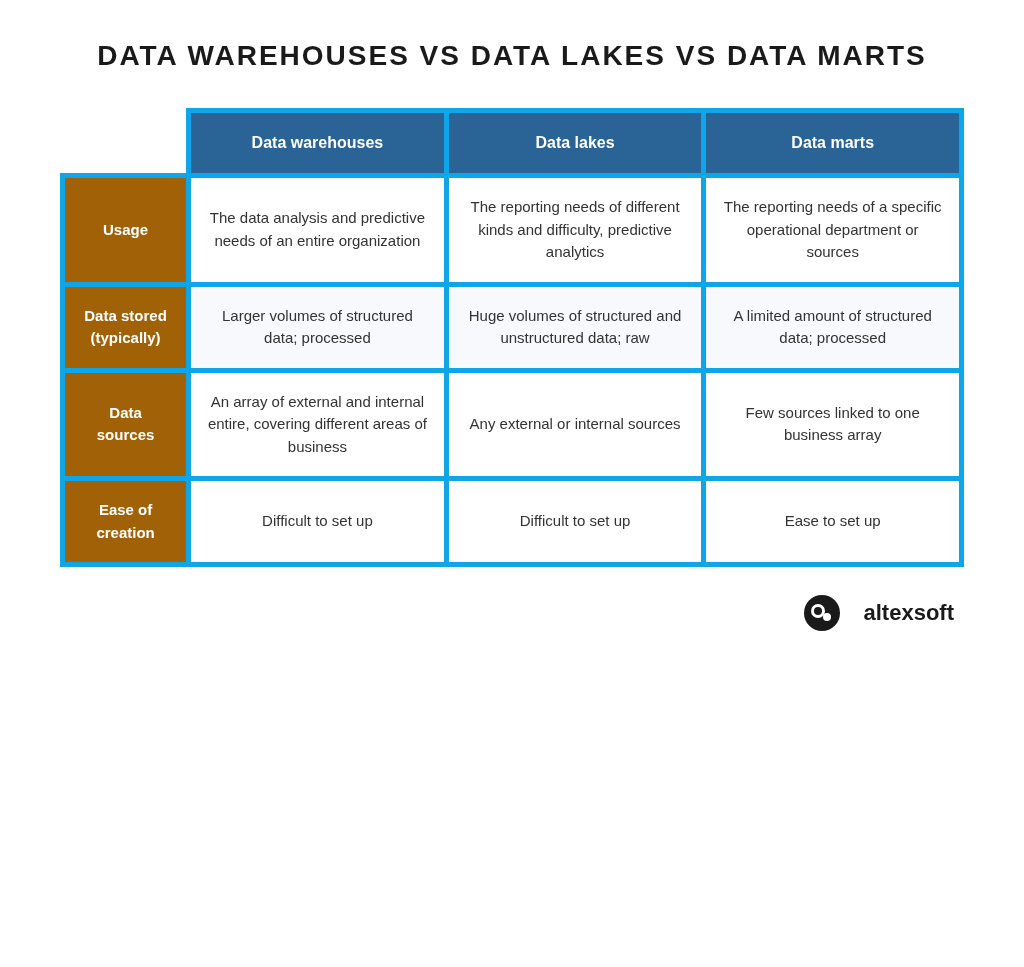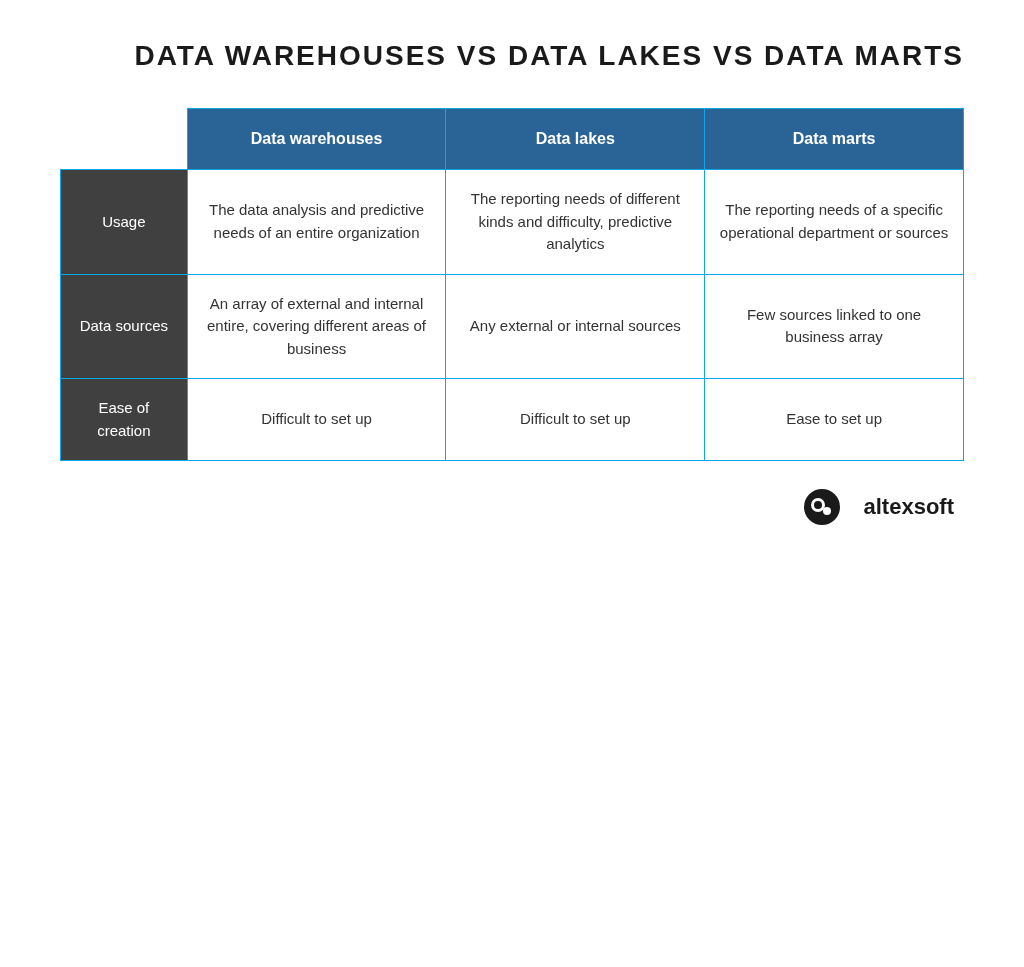--- a/index.html
+++ b/index.html
@@ -12,61 +12,61 @@
       min-height: 967px;
       width: 1024px;
     }
     .page-container {
       width: 1024px;
       min-height: 967px;
       background: #ffffff;
       padding: 40px 60px 60px 60px;
       display: flex;
       flex-direction: column;
-      align-items: flex-end;
+      align-items: center;
     }
     .main-title {
       font-size: 28px;
       font-weight: 700;
       letter-spacing: 2px;
       color: #1a1a1a;
       text-align: center;
       margin-bottom: 36px;
       text-transform: uppercase;
     }
     .comparison-table {
       width: 100%;
       border-collapse: collapse;
       table-layout: fixed;
     }
     .comparison-table th,
     .comparison-table td {
-      border: 1px solid #0ea5e9;
+      border: 5px solid #0ea5e9;
       text-align: center;
       vertical-align: middle;
       padding: 18px 14px;
       font-size: 15px;
       line-height: 1.5;
     }
     
     .comparison-table thead tr th {
       background-color: #2a6496;
       color: #ffffff;
       font-weight: 600;
       font-size: 16px;
     }
     .comparison-table thead tr th:first-child {
       background-color: #ffffff;
       border: none;
     }
     
     .row-header {
-      background-color: #404040;
+      background-color: #a16207;
       color: #ffffff;
-      font-weight: 400;
+      font-weight: 700;
       font-size: 15px;
     }
     
     .data-cell {
       background-color: #ffffff;
       color: #333333;
     }
     
     .row-alt .data-cell {
       background-color: #f7f9fc;
@@ -121,20 +121,26 @@
         <th>Data marts</th>
       </tr>
     </thead>
     <tbody id="table-body">
     <tr>
           <th class="row-header">Usage</th>
           <td class="data-cell">The data analysis and predictive needs of an entire organization</td>
           <td class="data-cell">The reporting needs of different kinds and difficulty, predictive analytics</td>
           <td class="data-cell">The reporting needs of a specific operational department or sources</td>
         </tr>
+        <tr class="row-alt">
+          <th class="row-header">Data stored (typically)</th>
+          <td class="data-cell">Larger volumes of structured data; processed</td>
+          <td class="data-cell">Huge volumes of structured and unstructured data; raw</td>
+          <td class="data-cell">A limited amount of structured data; processed</td>
+        </tr>
         <tr>
           <th class="row-header">Data sources</th>
           <td class="data-cell">An array of external and internal entire, covering different areas of business</td>
           <td class="data-cell">Any external or internal sources</td>
           <td class="data-cell">Few sources linked to one business array</td>
         </tr>
         <tr>
           <th class="row-header">Ease of creation</th>
           <td class="data-cell">Difficult to set up</td>
           <td class="data-cell">Difficult to set up</td>

